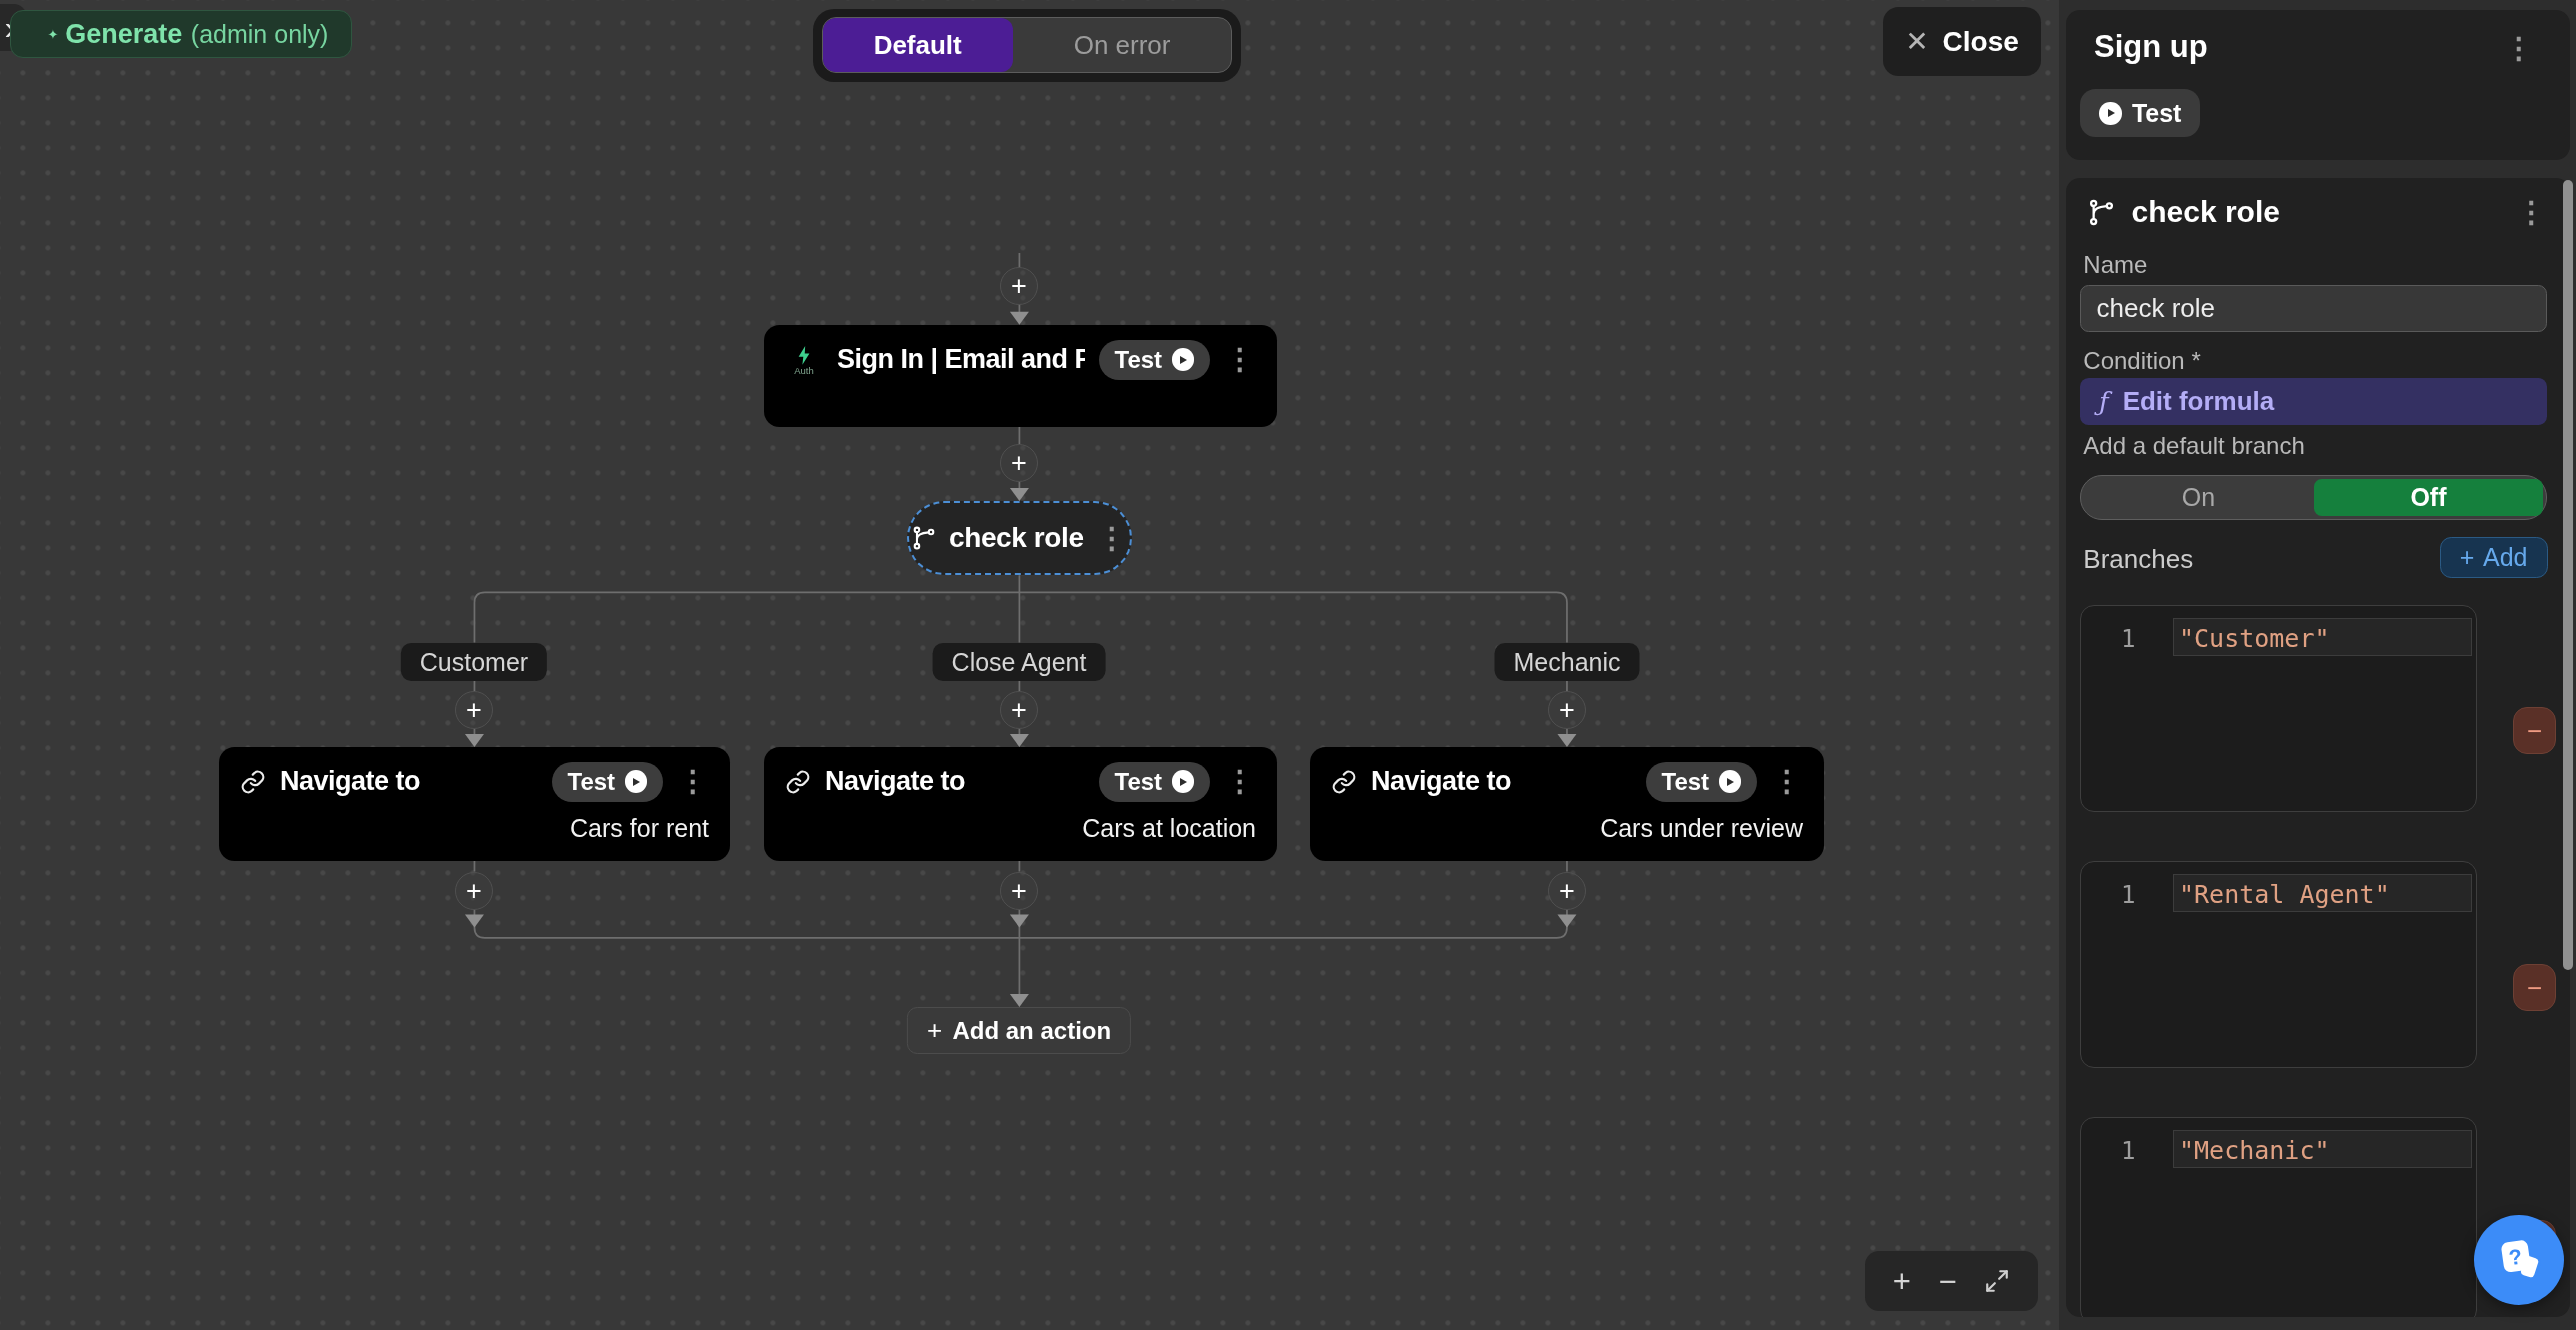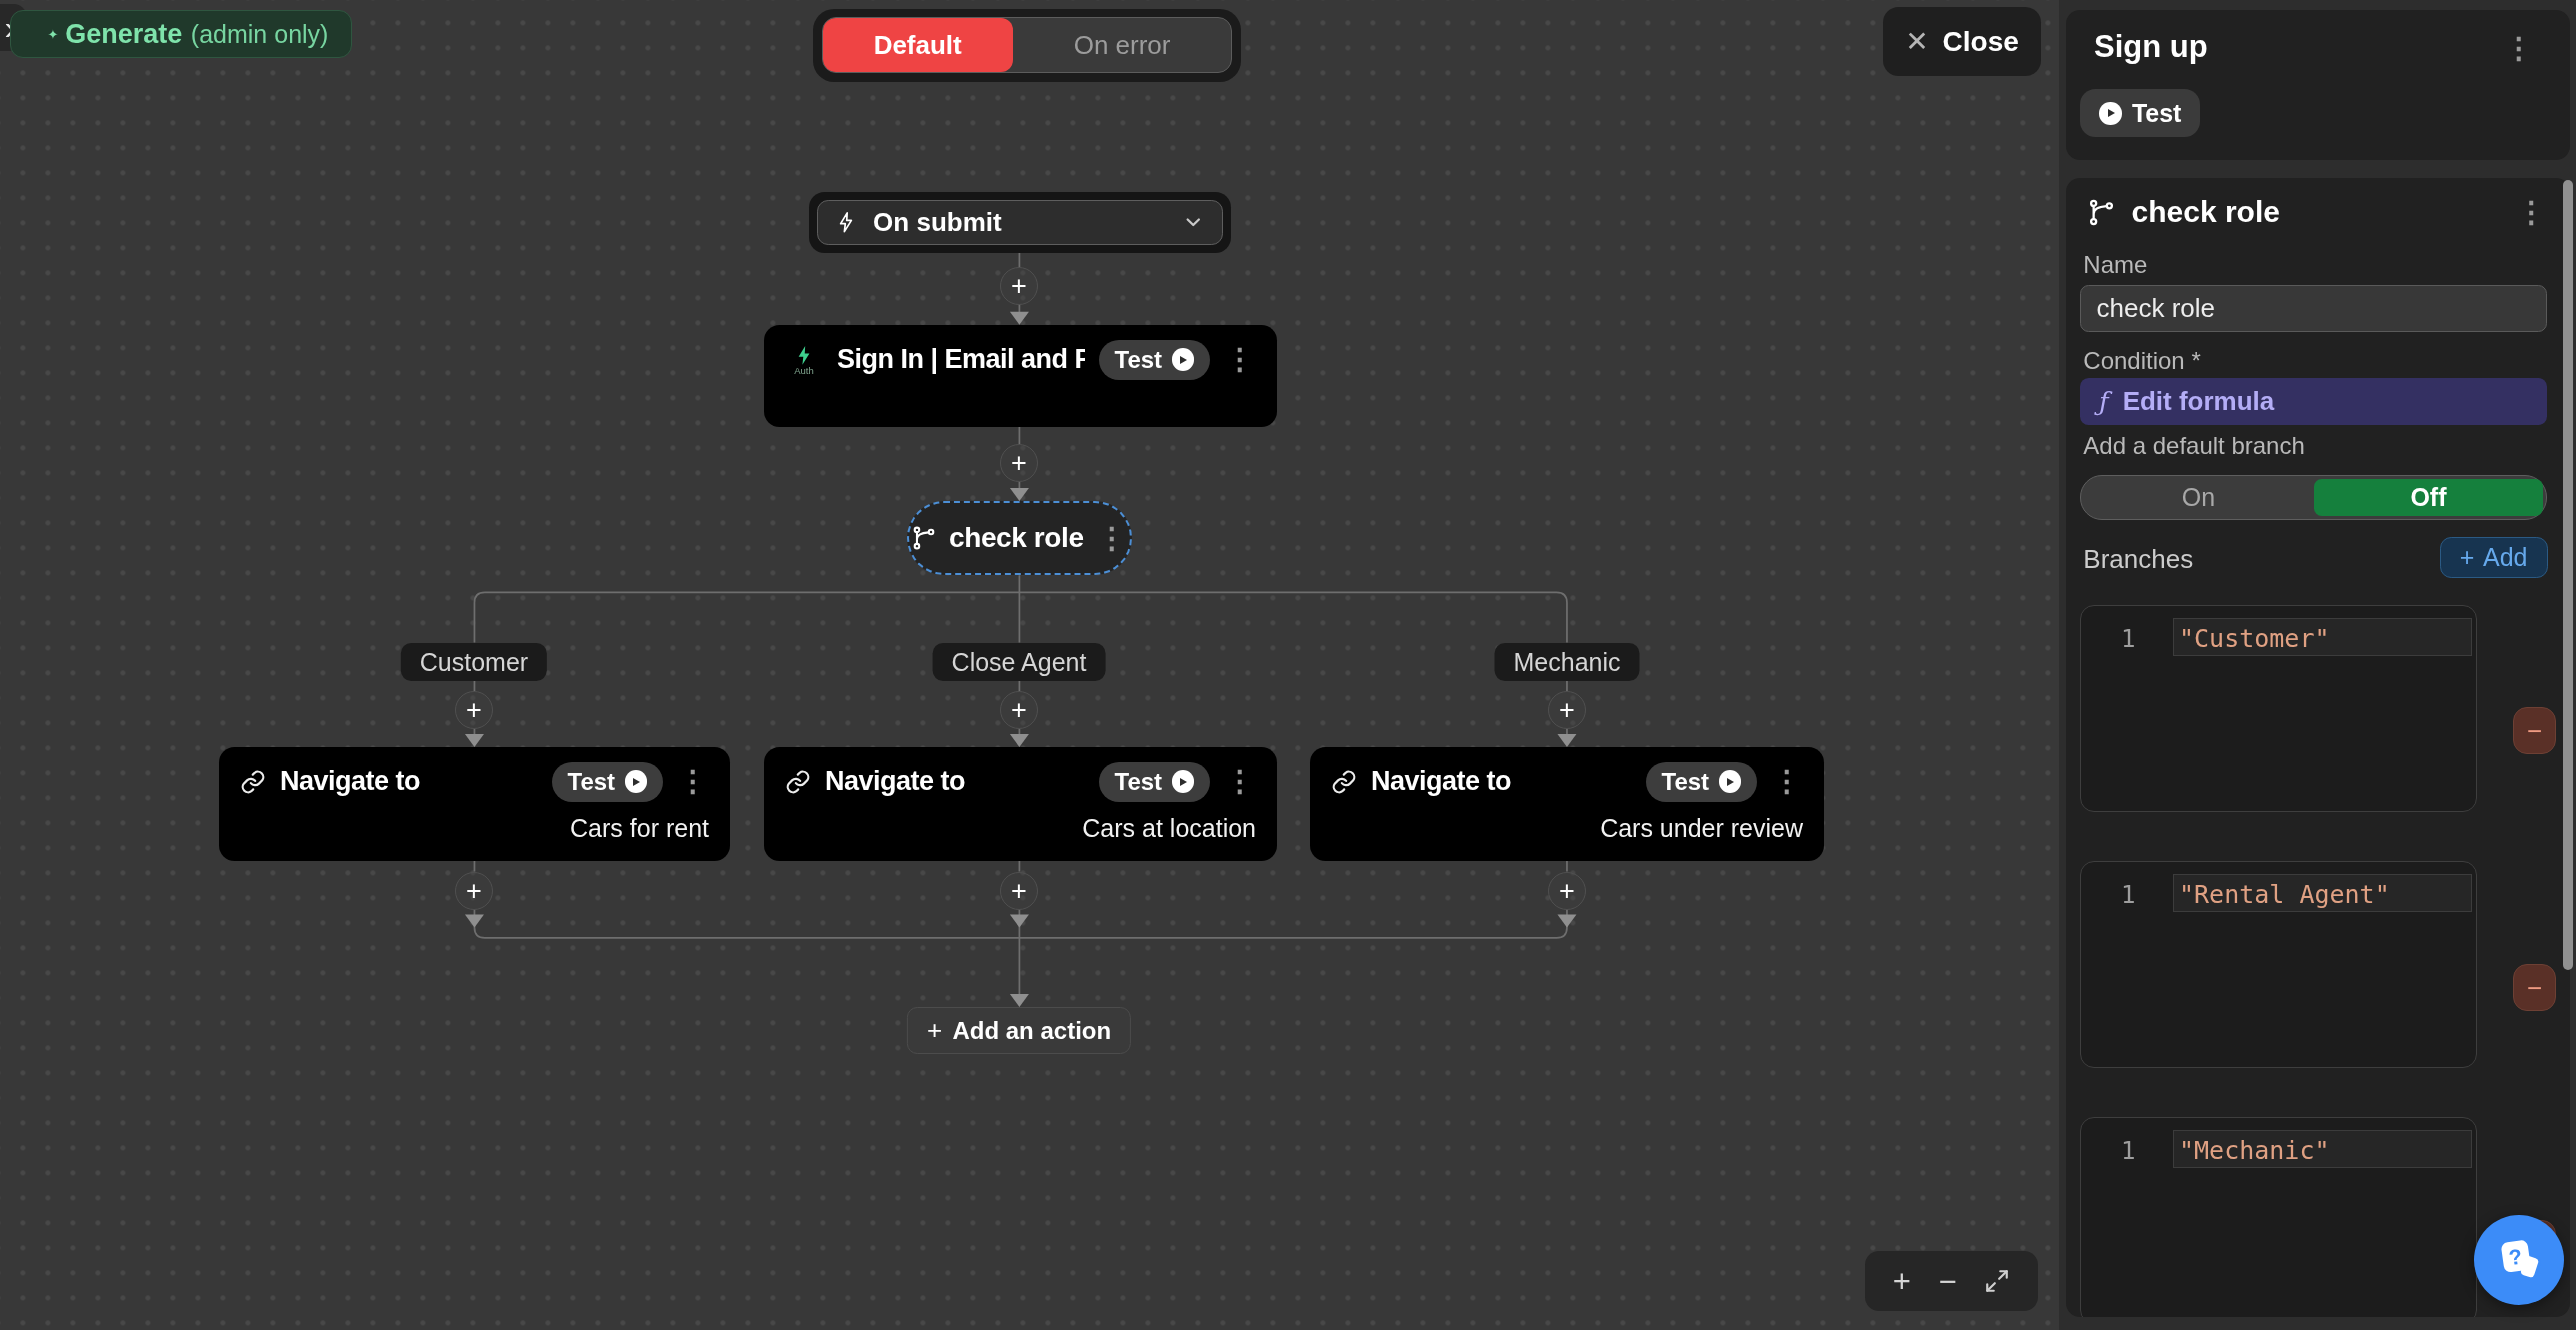--- a/index.html
+++ b/index.html
@@ -18,21 +18,21 @@
     padding:0 22.5px 0 36px;background:#20392b;border:0.9px solid #2f5640;border-radius:13px;color:#7fe3ab;}
   .generate-label{font-size:27px;font-weight:700;}
   .generate-suffix{font-size:25px;font-weight:400;opacity:.92;}
   .sparkle{font-size:13px;margin-right:-1.7px;}
 
   .tabs-shell{position:absolute;left:813px;top:8.6px;width:428px;height:73px;background:#1b1b1b;
     border-radius:21px;padding:8.6px;box-sizing:border-box;}
   .tabs-inner{display:flex;height:100%;background:#3a3a3a;border:0.9px solid #5c5c5c;border-radius:14px;
     box-sizing:border-box;overflow:hidden;}
   .tab{display:flex;align-items:center;justify-content:center;font-size:26px;}
-  .tab.active{flex:.87;background:#ef4444;border-radius:12px;font-weight:700;color:#fff;}
+  .tab.active{flex:.87;background:#4c1d95;border-radius:12px;font-weight:700;color:#fff;}
   .tab.inactive{flex:1;color:#9c9c9c;font-weight:500;}
 
   .close-btn{position:absolute;left:1883px;top:7px;width:158px;height:69px;background:#1f1f1f;
     border-radius:15.5px;display:flex;align-items:center;justify-content:center;gap:14px;}
   .close-x{font-size:28px;color:#b5b5b5;}
   .close-label{font-size:28px;font-weight:700;}
 
   
   .trigger-node{position:absolute;left:809px;top:192px;width:422px;height:61px;background:#151515;
     border-radius:15.5px;padding:7.8px;box-sizing:border-box;}
@@ -173,31 +173,20 @@
       <div class="tab active">Default</div>
       <div class="tab inactive">On error</div>
     </div>
   </div>
 
   <div class="close-btn">
     <span class="close-x">✕</span>
     <span class="close-label">Close</span>
   </div>
 
-  <div class="trigger-node">
-    <div class="trigger-inner">
-      <svg width="22.5" height="22.5" viewBox="0 0 24 24" fill="none" stroke="#fff" stroke-width="1.8" stroke-linejoin="round">
-          <path d="M13 2 L6 13.5 H11 L10 22 L17.5 10 H12.5 Z"></path>
-        </svg>
-      <span class="trigger-label">On submit</span>
-      <svg class="mla" width="22.5" height="22.5" viewBox="0 0 24 24" fill="none" stroke="#c9c9c9" stroke-width="2.4" stroke-linecap="round" stroke-linejoin="round">
-          <path d="M6 9 L12 15 L18 9"></path>
-        </svg>
-    </div>
-  </div>
 
   <div class="plus-connector" style="left:1019px;top:286px">+</div>
   <div class="plus-connector" style="left:1019px;top:463px">+</div>
   <div class="plus-connector" style="left:474px;top:710px">+</div>
   <div class="plus-connector" style="left:1019px;top:710px">+</div>
   <div class="plus-connector" style="left:1567px;top:710px">+</div>
   <div class="plus-connector" style="left:474px;top:891px">+</div>
   <div class="plus-connector" style="left:1019px;top:891px">+</div>
   <div class="plus-connector" style="left:1567px;top:891px">+</div>
 

